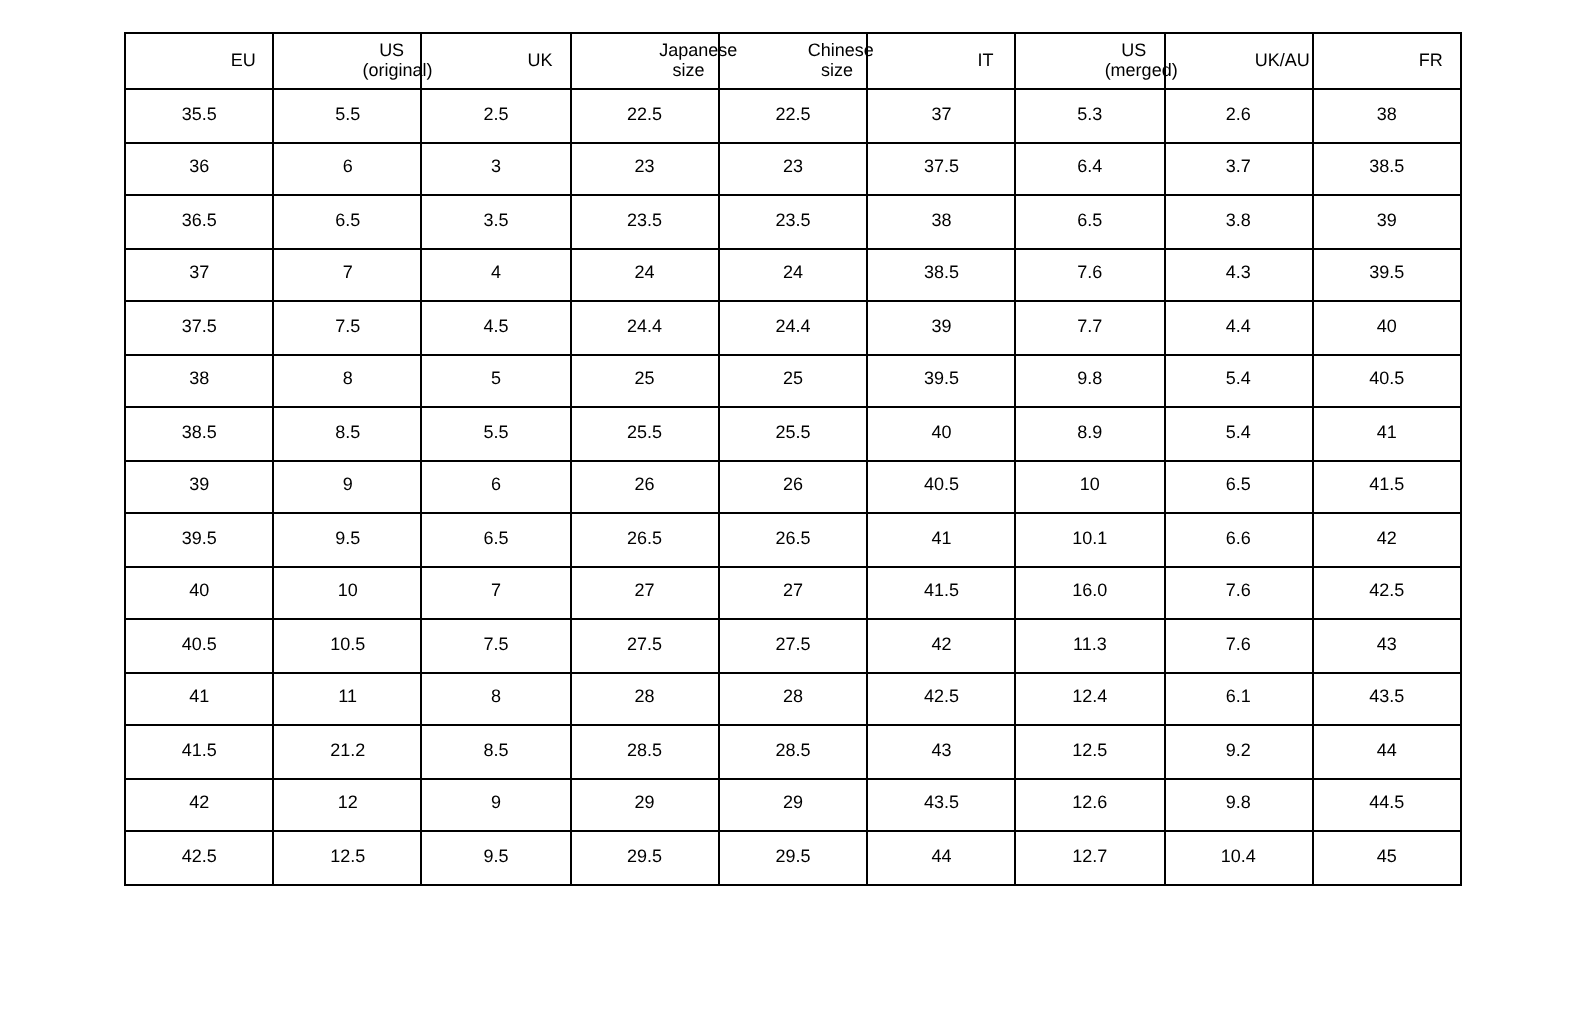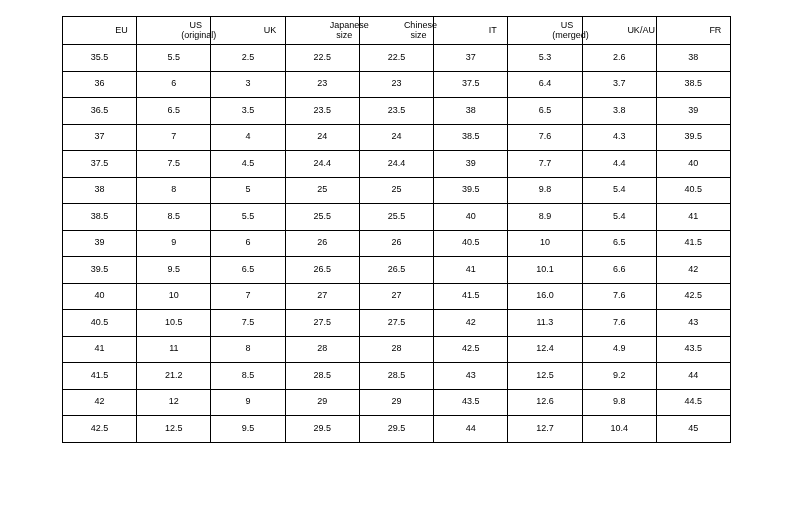--- a/index.html
+++ b/index.html
@@ -184,21 +184,21 @@
         <td>43</td>
       </tr>
       <tr>
         <td>41</td>
         <td>11</td>
         <td>8</td>
         <td>28</td>
         <td>28</td>
         <td>42.5</td>
         <td>12.4</td>
-        <td>4.9</td>
+        <td>6.1</td>
         <td>43.5</td>
       </tr>
       <tr>
         <td>41.5</td>
         <td>21.2</td>
         <td>8.5</td>
         <td>28.5</td>
         <td>28.5</td>
         <td>43</td>
         <td>12.5</td>

